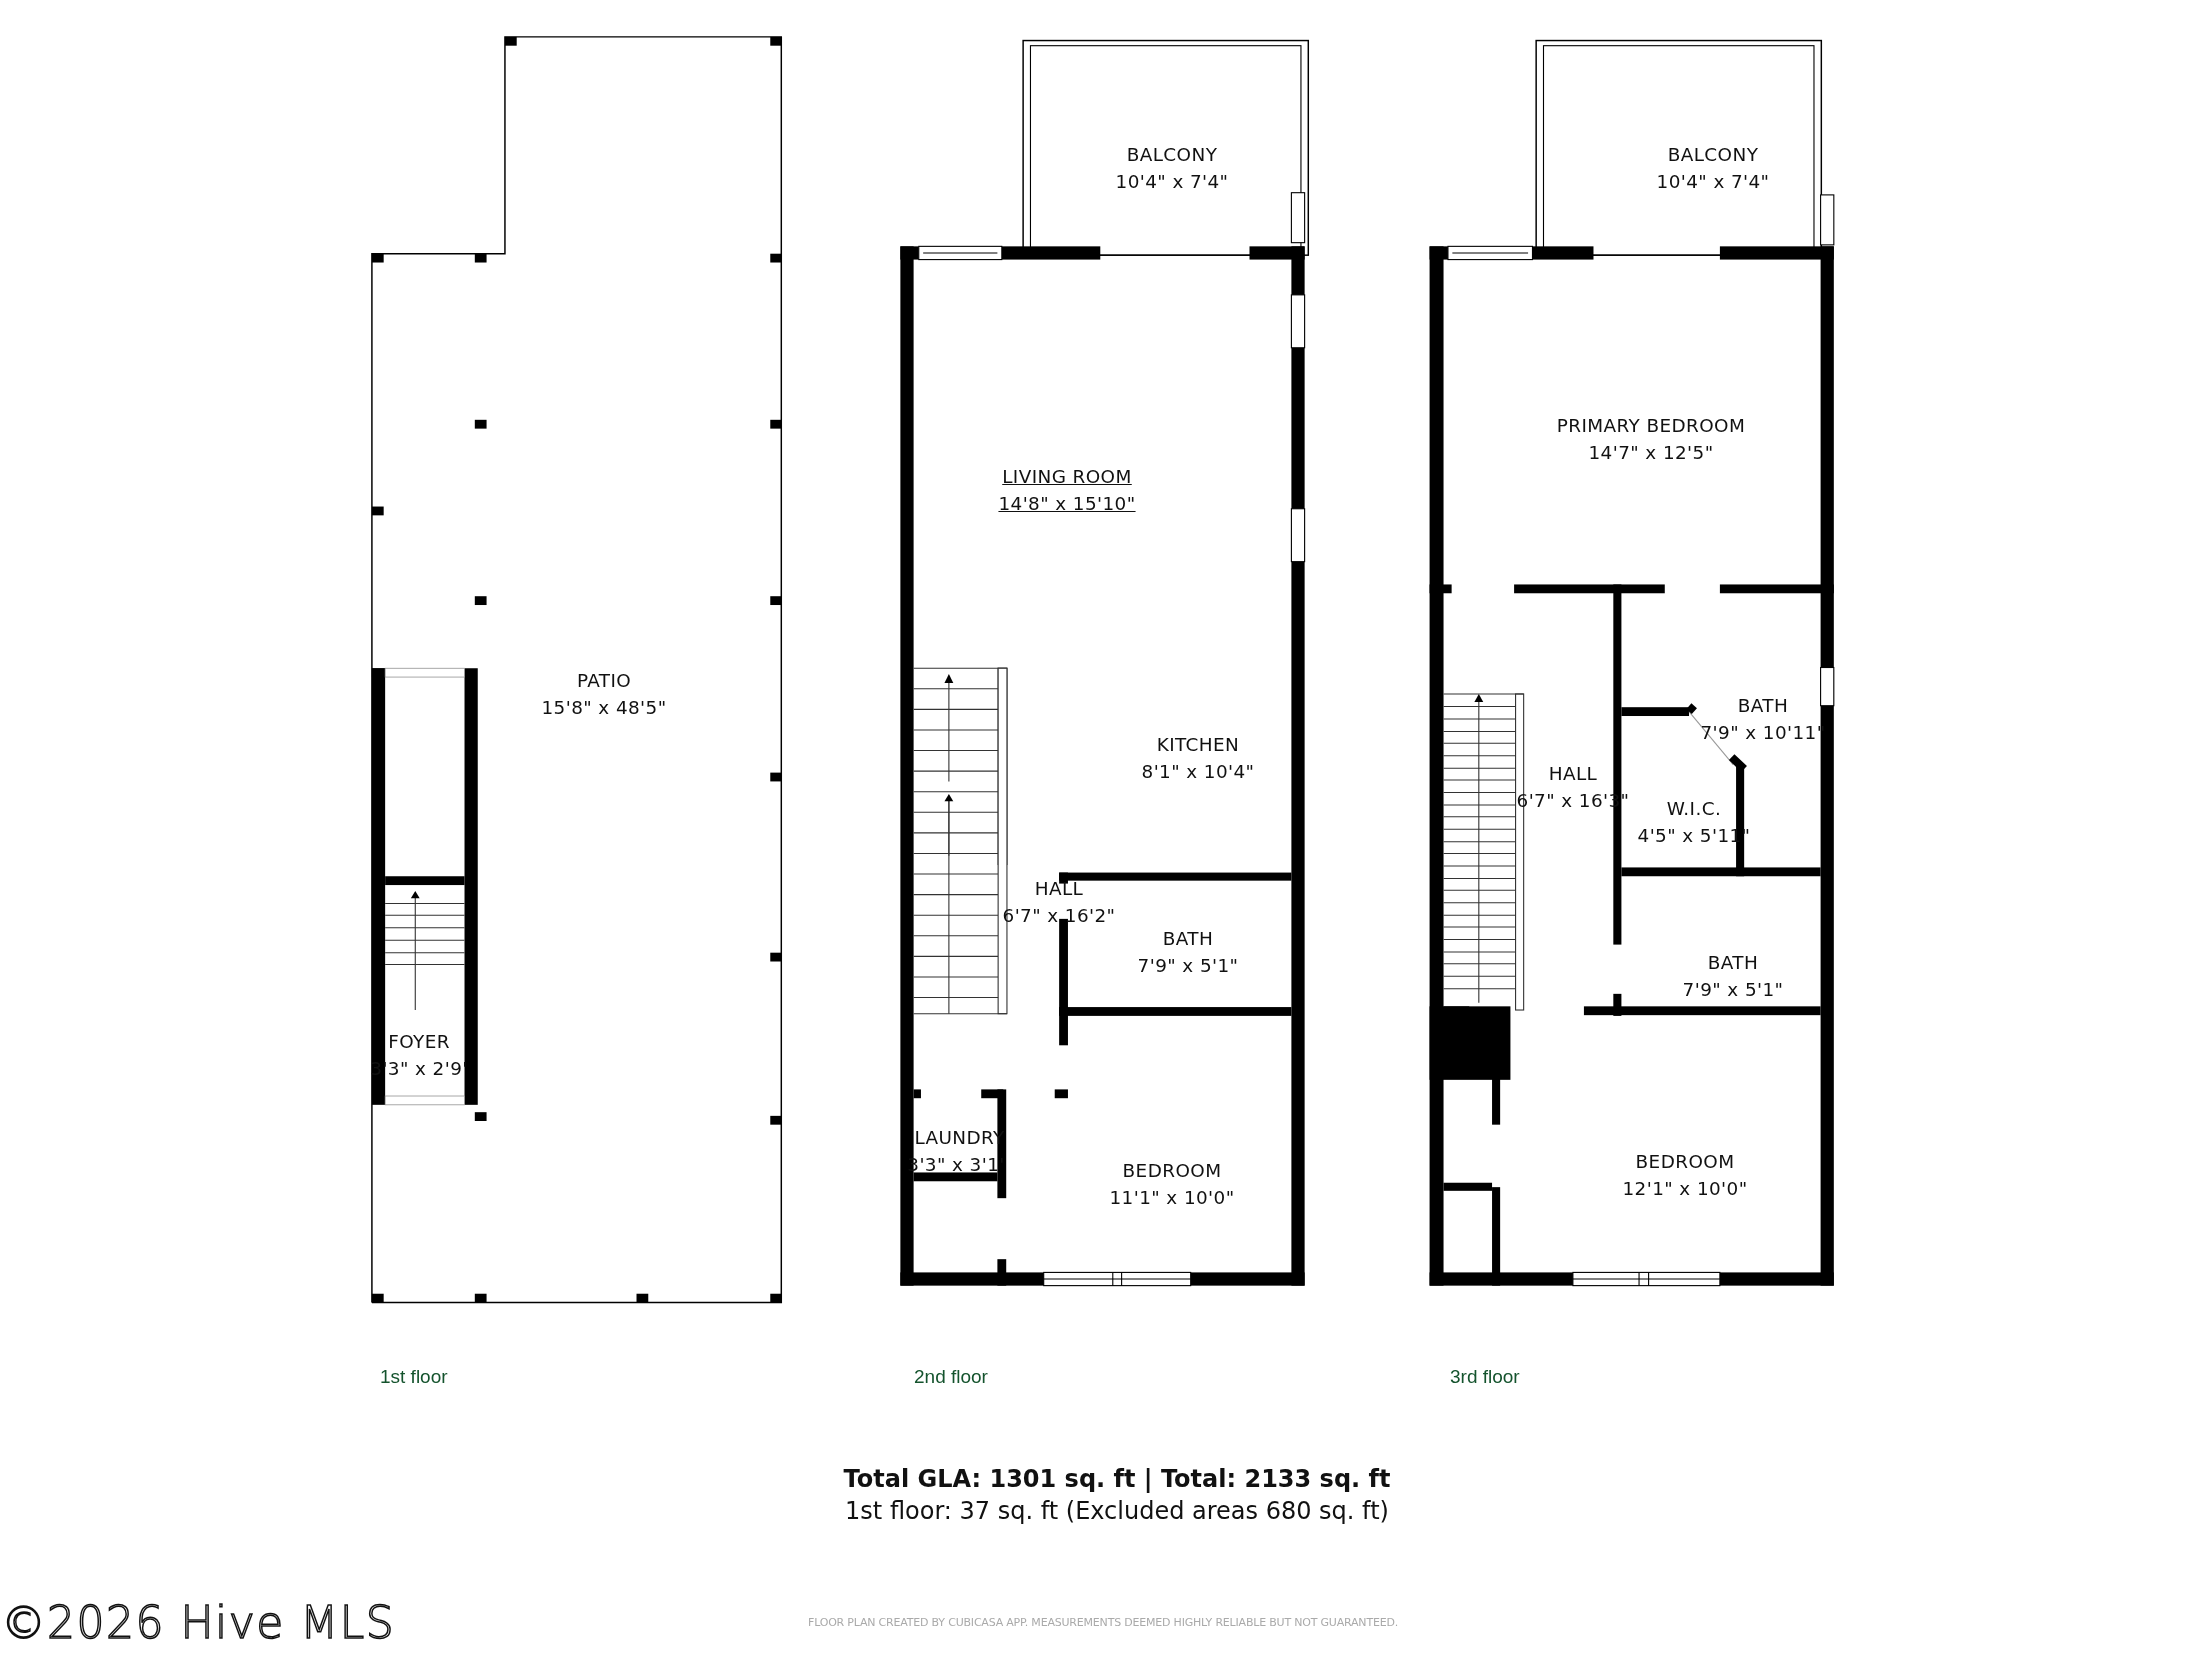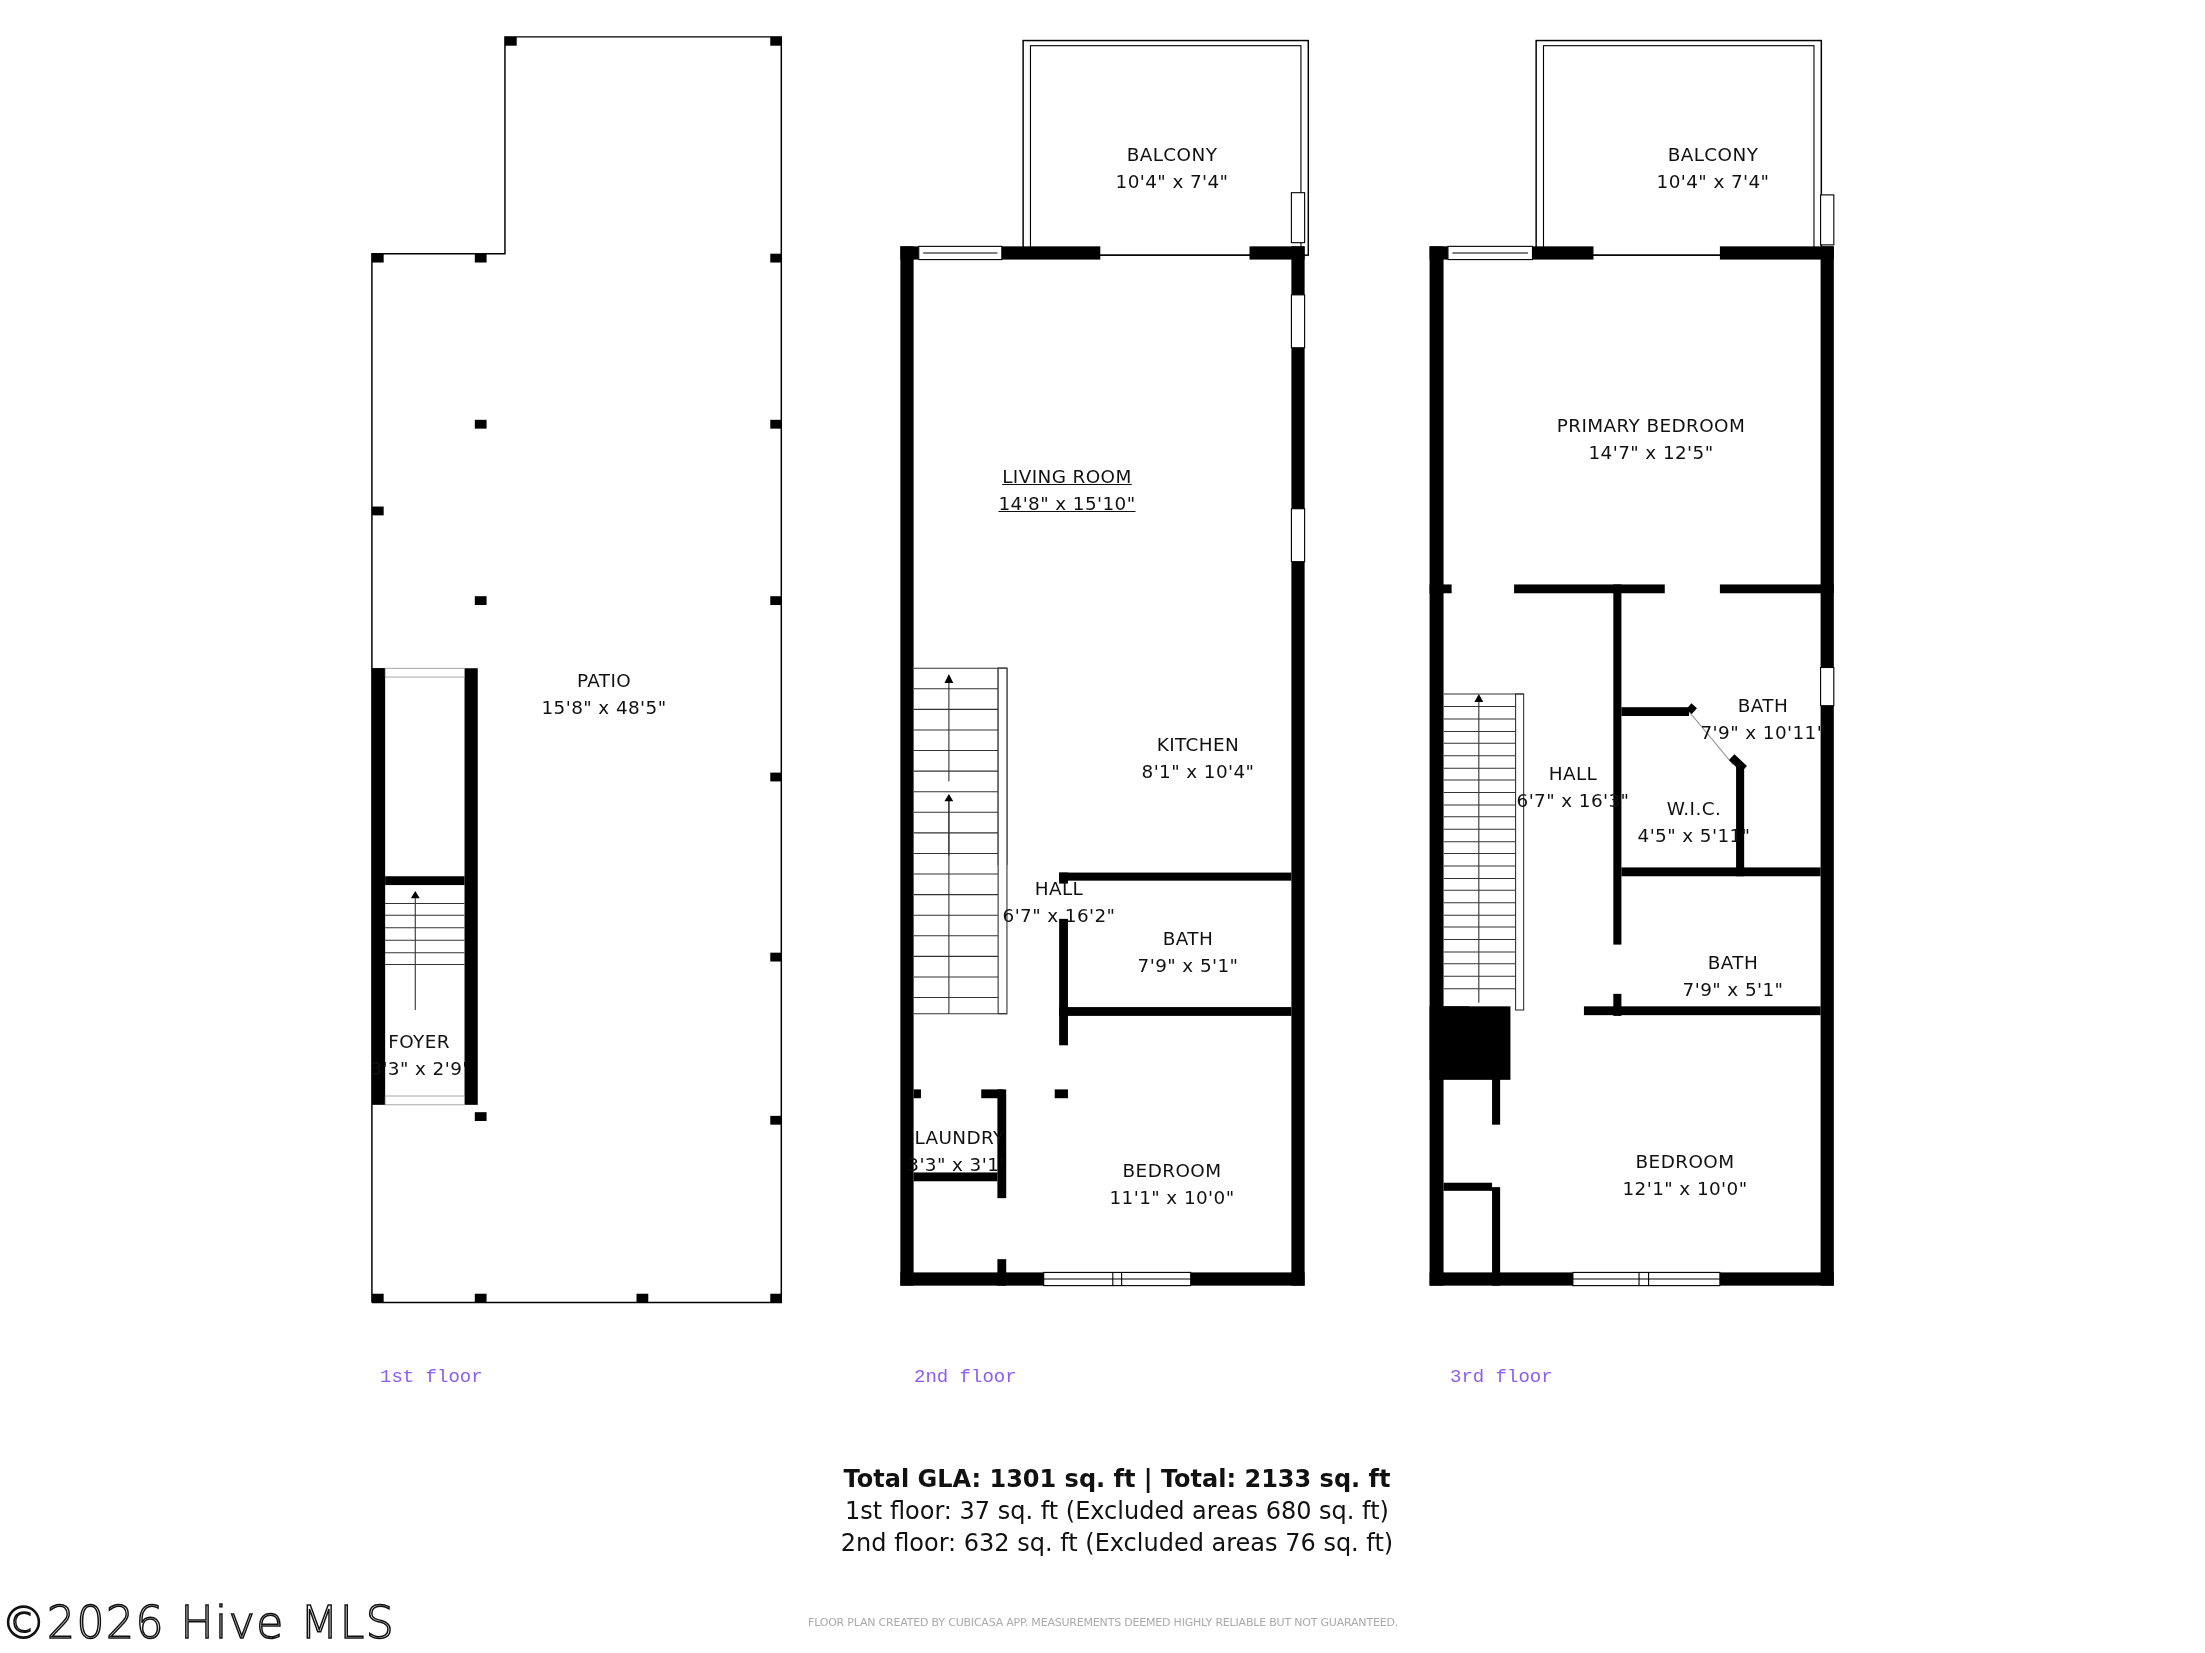--- a/index.html
+++ b/index.html
@@ -1,21 +1,21 @@
 <!DOCTYPE html>
 <html style="font-size:11.8px"><head>
 <meta charset="utf-8">
 <style>
   html, body { margin: 0; padding: 0; background: #ffffff; }
   body { width: 2205px; height: 1654px; position: relative; overflow: hidden; font-family: "DejaVu Sans", sans-serif; }
   #plan { position: absolute; left: 0; top: 0; width: 2205px; height: 1654px; }
   .lbl { position: absolute; transform: translateX(-50%); white-space: nowrap; color: #111; font-family: "DejaVu Sans", sans-serif; text-align: center; }
   .room-name { font-size: 18.4px; letter-spacing: 0.4px; }
   .room-dim { font-size: 18.4px; letter-spacing: 0.4px; }
-  .floor-label { position: absolute; font-family: Liberation Mono, monospace; font-size: 19px; color: #8b5cf6; }
+  .floor-label { position: absolute; font-family: Liberation Sans, sans-serif; font-size: 19px; color: #14532d; }
   .summary { position: absolute; left: 1103px; transform: translateX(-50%); text-align: center; font-family: "DejaVu Sans", sans-serif; color: #111; white-space: nowrap; }
   .summary .total { font-size: 24px; font-weight: bold; line-height: 32px; }
   .summary .line { font-size: 24px; line-height: 32px; }
   .disclaimer { position: absolute; left: 1103px; top: 1616px; transform: translateX(-50%); font-family: "DejaVu Sans", sans-serif; font-size: 11px; color: #aaaaaa; white-space: nowrap; letter-spacing: -0.2px; }
   .watermark { position: absolute; left: 1.5px; top: 1557px; font-family: "DejaVu Sans", sans-serif; font-size: 44px; font-weight: 200; color: #ffffff; -webkit-text-stroke: 1.5px #111; letter-spacing: 1.5px; margin-top: 40px; }
 </style>
 </head>
 <body>
 
 <svg id="plan" viewBox="0 0 3000 2250" xmlns="http://www.w3.org/2000/svg">
@@ -286,18 +286,17 @@
   <div class="room-dim" style="margin-top:5.9px;">12'1" x 10'0"</div>
 </div>
 
 <div class="floor-label" style="left:380px; top:1366px;">1st floor</div>
 <div class="floor-label" style="left:914px; top:1366px;">2nd floor</div>
 <div class="floor-label" style="left:1450px; top:1366px;">3rd floor</div>
 
 <div class="summary" style="top:1463px;margin-left:14px;">
   <div class="total">Total GLA: 1301 sq. ft | Total: 2133 sq. ft</div>
   <div class="line">1st floor: 37 sq. ft (Excluded areas 680 sq. ft)</div>
-  <div class="line">2nd floor: 632 sq. ft (Excluded areas 76 sq. ft)</div>
 </div>
 
 <div class="disclaimer">FLOOR PLAN CREATED BY CUBICASA APP. MEASUREMENTS DEEMED HIGHLY RELIABLE BUT NOT GUARANTEED.</div>
 <div class="watermark">©2026 Hive MLS</div>
 
 
 </body></html>

